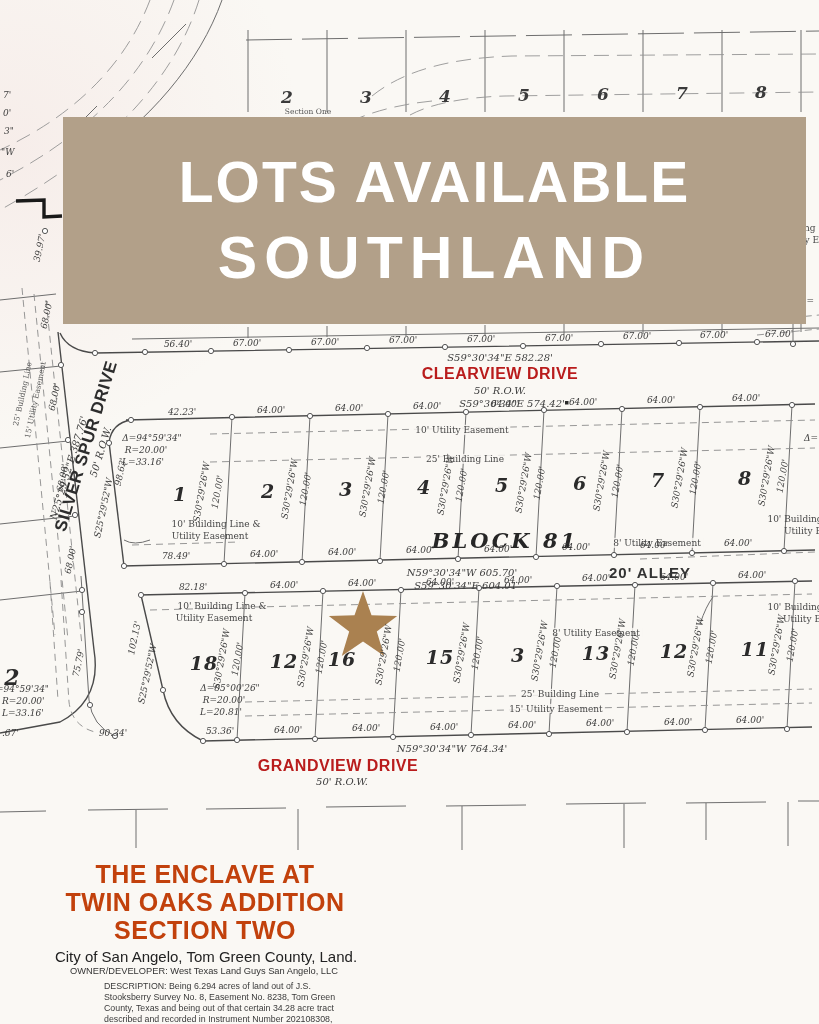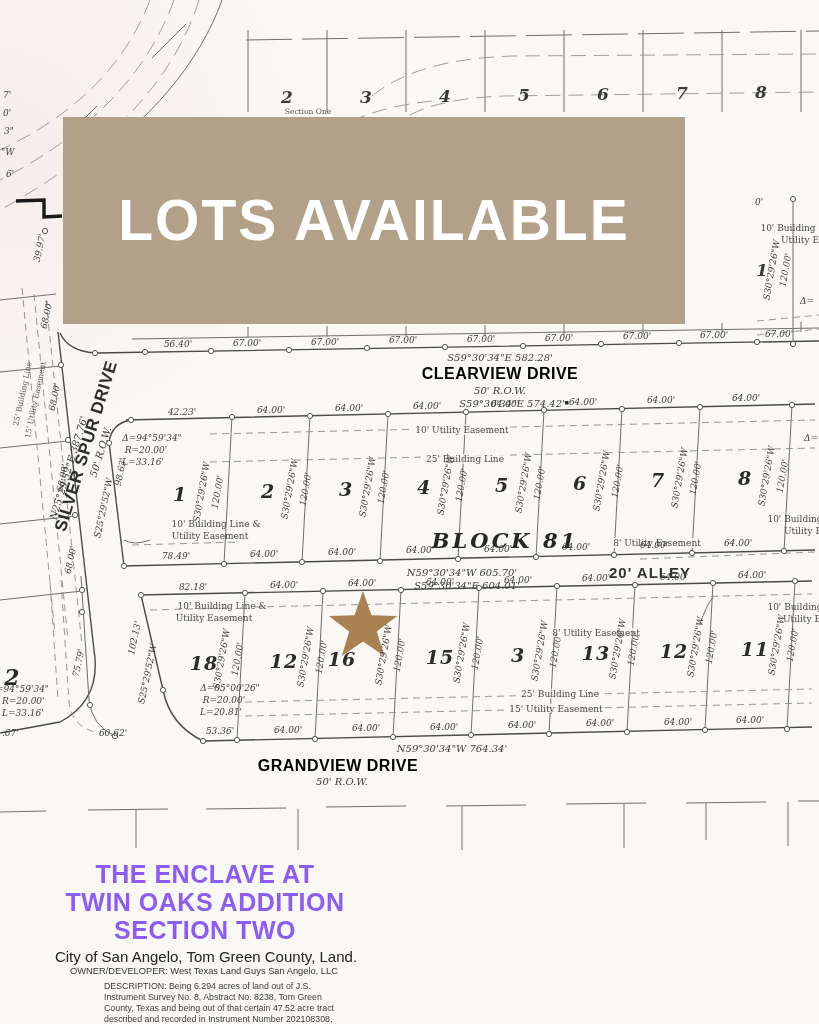--- a/index.html
+++ b/index.html
@@ -9,34 +9,34 @@
         background:radial-gradient(420px 420px at 10px 150px, rgba(224,170,170,.14), rgba(0,0,0,0) 70%);pointer-events:none}
   svg.map{position:absolute;left:0;top:0}
   .lbl{position:absolute;white-space:nowrap;font:italic 9px/1 "DejaVu Serif",serif;color:#3c3c3c;
        transform:translate(-50%,-50%)}
   .r80{transform:translate(-50%,-50%) rotate(-80deg)}
   .r78{transform:translate(-50%,-50%) rotate(-78deg)}
   .r73{transform:translate(-50%,-50%) rotate(-73deg)}
   .lot{font:italic 700 19px/1 "DejaVu Serif",serif;color:#2b2b2b;letter-spacing:1px}
   .lotN{font:italic 700 17px/1 "DejaVu Serif",serif;color:#3a3a3a}
   .lotBig{font:italic 700 22px/1 "DejaVu Serif",serif;color:#2b2b2b}
-  .street{font:700 16px/1 "Liberation Sans",sans-serif;font-stretch:condensed;color:#000000;letter-spacing:.5px}
+  .street{font:700 16px/1 "Liberation Sans",sans-serif;font-stretch:condensed;color:#b91c1c;letter-spacing:.5px}
   .ssd{font:700 17px/1 "Liberation Sans",sans-serif;color:#2d2d2d;letter-spacing:.5px}
   .row10{font:italic 10px/1 "DejaVu Serif",serif;color:#3c3c3c}
   .brg{font:italic 10px/1 "DejaVu Serif",serif;color:#3c3c3c}
   .ease{font:normal 9px/1.15 "DejaVu Serif",serif;color:#474747;background:rgba(250,248,244,.82);padding:0 2px}
   .ease7{font:normal 7.5px/1.1 "DejaVu Serif",serif;color:#555}
   .blk{font:italic 700 21px/1 "DejaVu Serif",serif;color:#262626;letter-spacing:3px}
   .alley{font:700 15px/1 "Liberation Sans",sans-serif;color:#333;letter-spacing:1px}
   .frag{font:italic 9px/1 "DejaVu Serif",serif;color:#3c3c3c;position:absolute;white-space:nowrap}
-  .banner{position:absolute;left:63px;top:117px;width:622px;height:207px;background:#b2a089;z-index:5;
+  .banner{position:absolute;left:63px;top:117px;width:743px;height:207px;background:#b2a089;z-index:5;
           display:flex;flex-direction:column;align-items:center;justify-content:center;gap:18px}
   .banner .l1{font:800 57px/1 "Liberation Sans",sans-serif;color:#fff;letter-spacing:2px}
   .banner .l2{font:800 59px/1 "Liberation Sans",sans-serif;color:#fff;letter-spacing:7px}
-  .titleblock .t{position:absolute;transform:translate(-50%,0);font:700 25px/1 "Liberation Sans",sans-serif;color:#8b5cf6;letter-spacing:.5px;white-space:nowrap}
+  .titleblock .t{position:absolute;transform:translate(-50%,0);font:700 25px/1 "Liberation Sans",sans-serif;color:#c2410c;letter-spacing:.5px;white-space:nowrap}
   .titleblock .city{position:absolute;transform:translate(-50%,0);font:400 15px/1 "Liberation Sans",sans-serif;color:#222;white-space:nowrap}
   .titleblock .own{position:absolute;transform:translate(-50%,0);font:400 9.3px/1 "Liberation Sans",sans-serif;color:#333;white-space:nowrap}
   .titleblock .d{position:absolute;font:400 8.8px/1 "Liberation Sans",sans-serif;color:#3a3a3a;white-space:nowrap}
 </style>
 </head>
 <body>
 
 <div id="tint"></div>
 
 <svg class="map" width="819" height="1024" viewBox="0 0 819 1024">
@@ -156,20 +156,21 @@
 <span class="lbl lotN" style="left:366px;top:97px">3</span>
 <span class="lbl lotN" style="left:445px;top:96px">4</span>
 <span class="lbl lotN" style="left:524px;top:95px">5</span>
 <span class="lbl lotN" style="left:603px;top:94px">6</span>
 <span class="lbl lotN" style="left:682px;top:93px">7</span>
 <span class="lbl lotN" style="left:761px;top:92px">8</span>
 <span class="lbl ease7" style="left:308px;top:112px">Section One</span>
 
 <div class="banner" style="background:#b2a089">
   <div class="l1">LOTS AVAILABLE</div>
+  <div class="l2">SOUTHLAND</div>
 </div>
 
 <span class="frag" style="left:755px;top:198px">0'</span>
 <span class="lbl ease" style="left:788px;top:228px;background:none">10' Building</span>
 <span class="lbl ease" style="left:800px;top:240px;background:none">Utility E</span>
 <span class="lbl r80" style="left:772px;top:270px">S30°29'26"W</span>
 <span class="lbl r80" style="left:786px;top:270px">120.00'</span>
 <span class="lbl lotN" style="left:762px;top:270px">1</span>
 <span class="frag" style="left:800px;top:297px">Δ=</span>
 
@@ -289,21 +290,21 @@
 <span class="lbl lot" style="left:755px;top:649px">11</span>
 <span class="lbl r80" style="left:777px;top:645px">S30°29'26"W</span>
 <span class="lbl r80" style="left:793px;top:645px">120.00'</span>
 
 <span class="lbl" style="left:230px;top:688px">Δ=85°00'26"</span>
 <span class="lbl" style="left:224px;top:700px">R=20.00'</span>
 <span class="lbl" style="left:221px;top:712px">L=20.81'</span>
 <span class="lbl ease" style="left:560px;top:694px">25' Building Line</span>
 <span class="lbl ease" style="left:556px;top:709px">15' Utility Easement</span>
 
-<span class="lbl" style="left:113px;top:733px">60.62'</span>
+<span class="lbl" style="left:113px;top:733px">90.34'</span>
 <span class="lbl" style="left:220px;top:731px">53.36'</span>
 <span class="lbl" style="left:288px;top:730px">64.00'</span>
 <span class="lbl" style="left:366px;top:728px">64.00'</span>
 <span class="lbl" style="left:444px;top:727px">64.00'</span>
 <span class="lbl" style="left:522px;top:725px">64.00'</span>
 <span class="lbl" style="left:600px;top:723px">64.00'</span>
 <span class="lbl" style="left:678px;top:722px">64.00'</span>
 <span class="lbl" style="left:750px;top:720px">64.00'</span>
 <span class="lbl brg" style="left:452px;top:749px">N59°30'34"W    764.34'</span>
 <span class="lbl street" style="left:338px;top:766px">GRANDVIEW DRIVE</span>
@@ -335,17 +336,17 @@
 <span class="frag" style="left:1px;top:148px">"W</span>
 <span class="frag" style="left:6px;top:170px">6'</span>
 
 <div class="titleblock">
   <span class="t" style="left:205px;top:862px">THE ENCLAVE AT</span>
   <span class="t" style="left:205px;top:890px">TWIN OAKS ADDITION</span>
   <span class="t" style="left:205px;top:918px">SECTION TWO</span>
   <span class="city" style="left:206px;top:949px">City of San Angelo, Tom Green County, Land.</span>
   <span class="own" style="left:204px;top:967px">OWNER/DEVELOPER:  West Texas Land Guys San Angelo, LLC</span>
   <span class="d" style="left:104px;top:982px">DESCRIPTION:   Being 6.294 acres of land out of J.S.</span>
-  <span class="d" style="left:104px;top:993px">Instrument Survey No. 8, Abstract No. 8238, Tom Green</span>
-  <span class="d" style="left:104px;top:1004px">County, Texas and being out of that certain 47.52 acre tract</span>
+  <span class="d" style="left:104px;top:993px">Stooksberry Survey No. 8, Easement No. 8238, Tom Green</span>
+  <span class="d" style="left:104px;top:1004px">County, Texas and being out of that certain 34.28 acre tract</span>
   <span class="d" style="left:104px;top:1015px">described and recorded in Instrument Number 202108308,</span>
 
 </div>
 
 </body></html>

